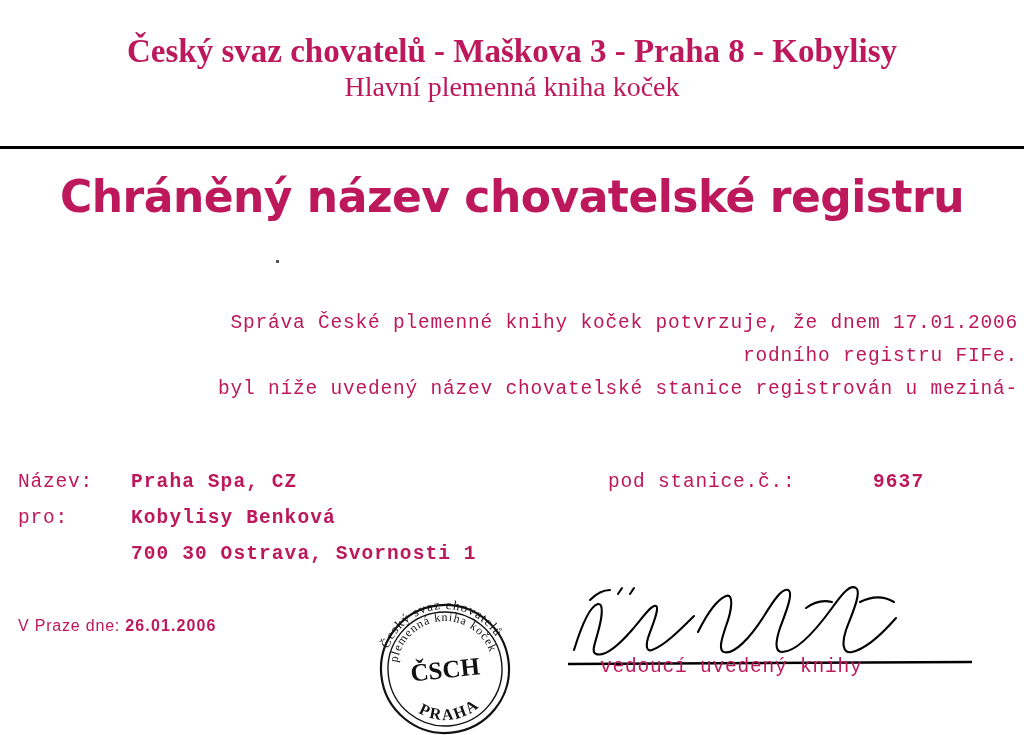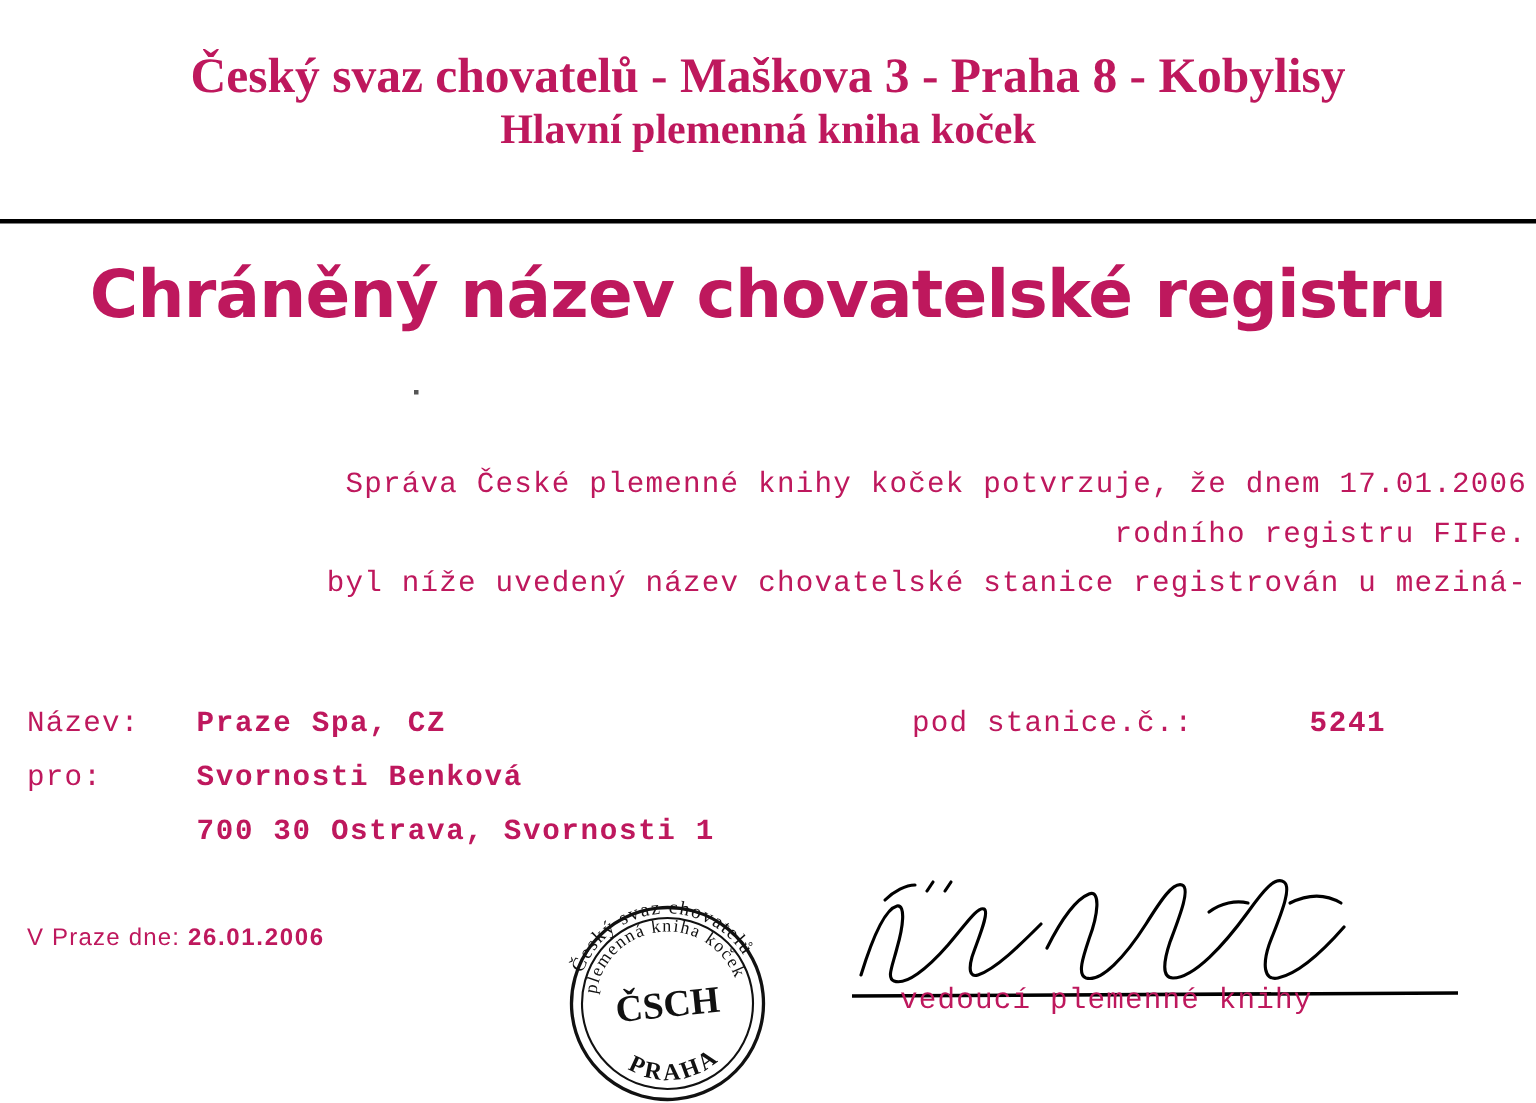--- a/index.html
+++ b/index.html
@@ -29,21 +29,21 @@
   .header-line1 {
     font-family: "Liberation Serif", serif;
     font-weight: bold;
     font-size: 33px;
     line-height: 38px;
     letter-spacing: 0px;
     white-space: nowrap;
   }
   .header-line2 {
     font-family: "Liberation Serif", serif;
-    font-weight: bold;
+    font-weight: normal;
     font-size: 28px;
     line-height: 33px;
     white-space: nowrap;
   }
   .rule {
     position: absolute;
     top: 122px;
     left: 0;
     width: 1024px;
     height: 3px;
@@ -175,27 +175,27 @@
 
   <div class="body-block">
     <div class="body-line indent">Správa České plemenné knihy koček potvrzuje, že dnem 17.01.2006</div>
     <div class="body-line">rodního registru FIFe.</div>
     <div class="body-line">byl níže uvedený název chovatelské stanice registrován u meziná-</div>
   </div>
 
   <div class="fields">
     <div class="field-row">
       <span class="label col-name">Název:</span>
-      <span class="value col-val">Praze Spa, CZ</span>
+      <span class="value col-val">Praha Spa, CZ</span>
       <span class="label col-reg-label">pod stanice.č.:</span>
-      <span class="value col-reg-val">5241</span>
+      <span class="value col-reg-val">9637</span>
     </div>
     <div class="field-row">
       <span class="label col-name">pro:</span>
-      <span class="value col-val">Svornosti Benková</span>
+      <span class="value col-val">Kobylisy Benková</span>
     </div>
     <div class="field-row">
       <span class="value col-val">700 30  Ostrava, Svornosti 1</span>
     </div>
   </div>
 
   <div class="date-line">
     <span class="label">V Praze dne:</span>
     <span class="value">26.01.2006</span>
   </div>
@@ -232,15 +232,15 @@
         <path d="M58,22 L62,16"></path>
         <path d="M70,22 L74,16"></path>
         <path d="M138,60 C146,44 156,28 166,24 C174,21 172,38 166,54 C162,66 158,78 164,80 C174,83 190,66 204,44 C214,28 222,16 228,18 C234,20 226,40 220,56 C216,68 214,80 222,80 C236,80 256,58 272,36 C282,22 290,12 296,16 C302,20 292,42 286,58 C282,70 282,82 292,80 C306,77 322,62 336,46"></path>
         <path d="M246,36 C254,30 264,28 272,30"></path>
         <path d="M300,30 C312,24 324,24 334,30"></path>
       </g>
       <path d="M8,92 L412,90" stroke="#000" stroke-width="2.4" fill="none"></path>
     </svg>
   </div>
 
-  <div class="sig-caption">vedoucí plemenné knihy</div>
+  <div class="sig-caption">vedoucí uvedený knihy</div>
 
 </div>
 
 </body></html>

